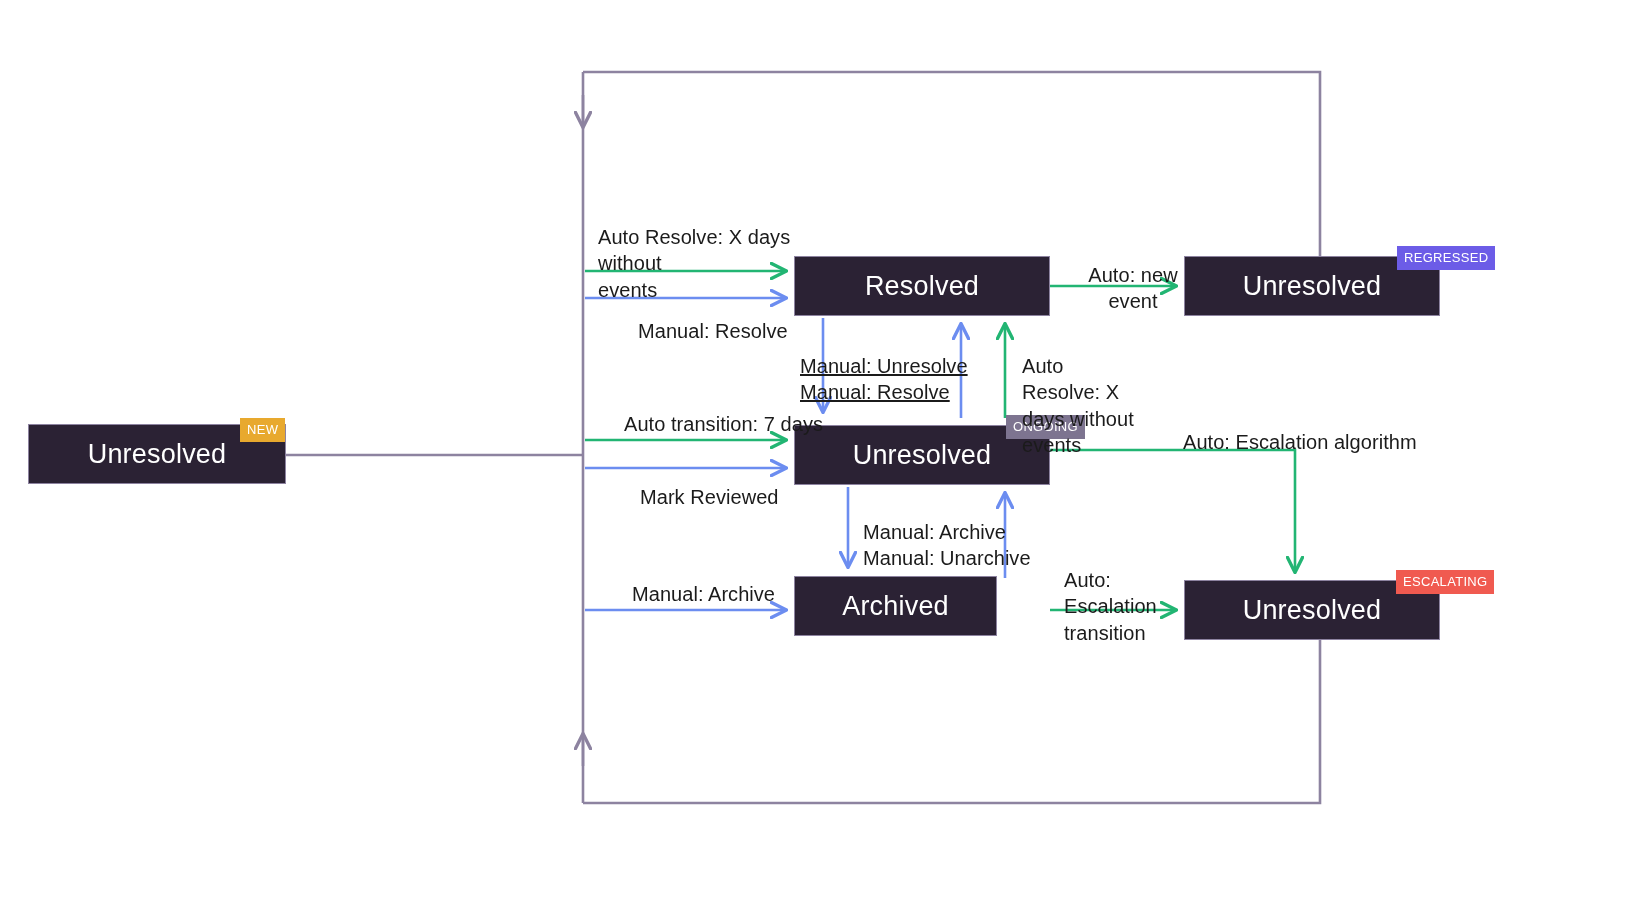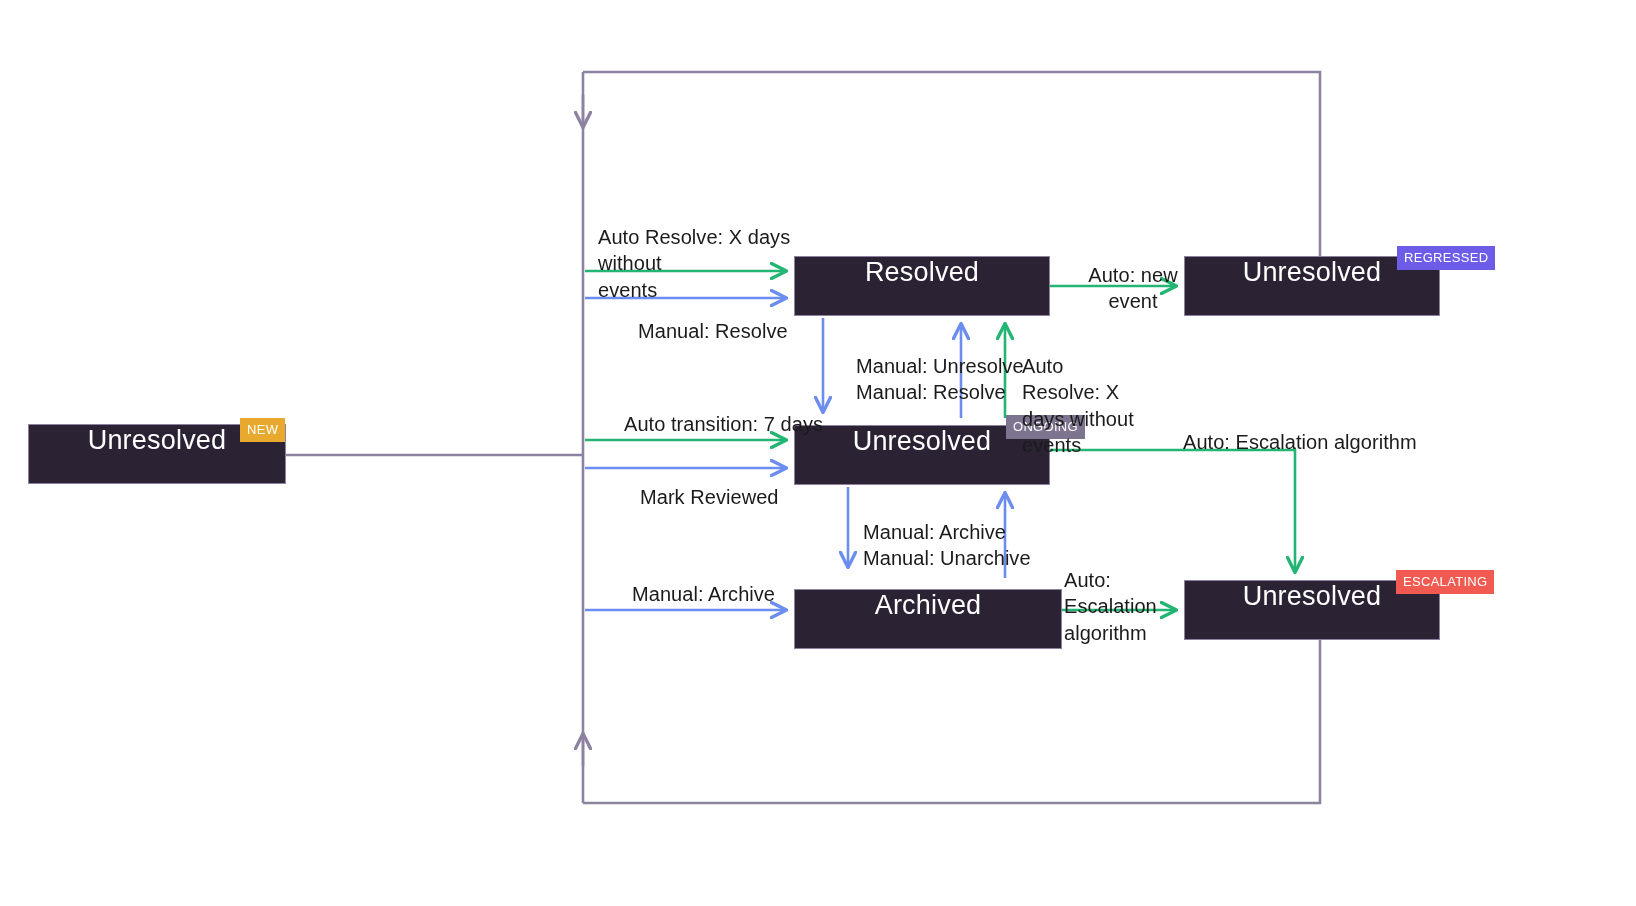--- a/index.html
+++ b/index.html
@@ -25,20 +25,21 @@
     top: 0;
     width: 1636px;
     height: 906px;
     pointer-events: none;
   }
   .node {
     position: absolute;
     background: #2b2234;
     color: #ffffff;
     display: flex;
+    align-items: center;
     justify-content: center;
     font-size: 27px;
     font-weight: 400;
     letter-spacing: 0.2px;
     box-sizing: border-box;
     border: 1px solid #8d83a0;
   }
   .badge {
     position: absolute;
     color: #ffffff;
@@ -113,21 +114,21 @@
   </div>
 
   <div class="node" style="left:794px; top:256px; width:256px; height:60px;">
     <span>Resolved</span>
   </div>
 
   <div class="node" style="left:794px; top:425px; width:256px; height:60px;">
     <span>Unresolved</span>
   </div>
 
-  <div class="node" style="left:794px; top:589px; width:268px; height:60px;">
+  <div class="node" style="left:794px; top:576px; width:203px; height:60px;">
     <span>Archived</span>
   </div>
 
   <div class="node" style="left:1184px; top:256px; width:256px; height:60px;">
     <span>Unresolved</span>
   </div>
 
   <div class="node" style="left:1184px; top:580px; width:256px; height:60px;">
     <span>Unresolved</span>
   </div>
@@ -138,36 +139,36 @@
 
   <div class="badge" style="left:1397px; top:246px; background:#6c5ce7;">REGRESSED</div>
 
   <div class="badge" style="left:1396px; top:570px; background:#f05a50;">ESCALATING</div>
 
   <div class="edge-label" style="left:598px; top:224px; width:200px;">Auto Resolve: X days without
 events</div>
 
   <div class="edge-label" style="left:638px; top:318px; width:170px;">Manual: Resolve</div>
 
-  <div class="edge-label" style="left:856px; top:353px; width:175px;">Manual: Unresolve
+  <div class="edge-label" style="left:800px; top:353px; width:175px;text-decoration:underline;">Manual: Unresolve
 Manual: Resolve</div>
 
   <div class="edge-label" style="left:1022px; top:353px; width:115px;">Auto Resolve: X
 days without
 events</div>
 
   <div class="edge-label" style="left:1063px; top:262px; width:140px;text-align:center;">Auto: new event</div>
 
   <div class="edge-label" style="left:604px; top:411px; width:200px;margin-left:20px;">Auto transition: 7 days</div>
 
   <div class="edge-label" style="left:640px; top:484px; width:160px;">Mark Reviewed</div>
 
   <div class="edge-label" style="left:863px; top:519px; width:180px;">Manual: Archive
 Manual: Unarchive</div>
 
   <div class="edge-label" style="left:632px; top:581px; width:170px;">Manual: Archive</div>
 
   <div class="edge-label" style="left:1183px; top:429px; width:240px;">Auto: Escalation algorithm</div>
 
   <div class="edge-label" style="left:1064px; top:567px; width:125px;">Auto: Escalation
-algorithm</div>
+transition</div>
 
 </div>
 
 </body></html>

